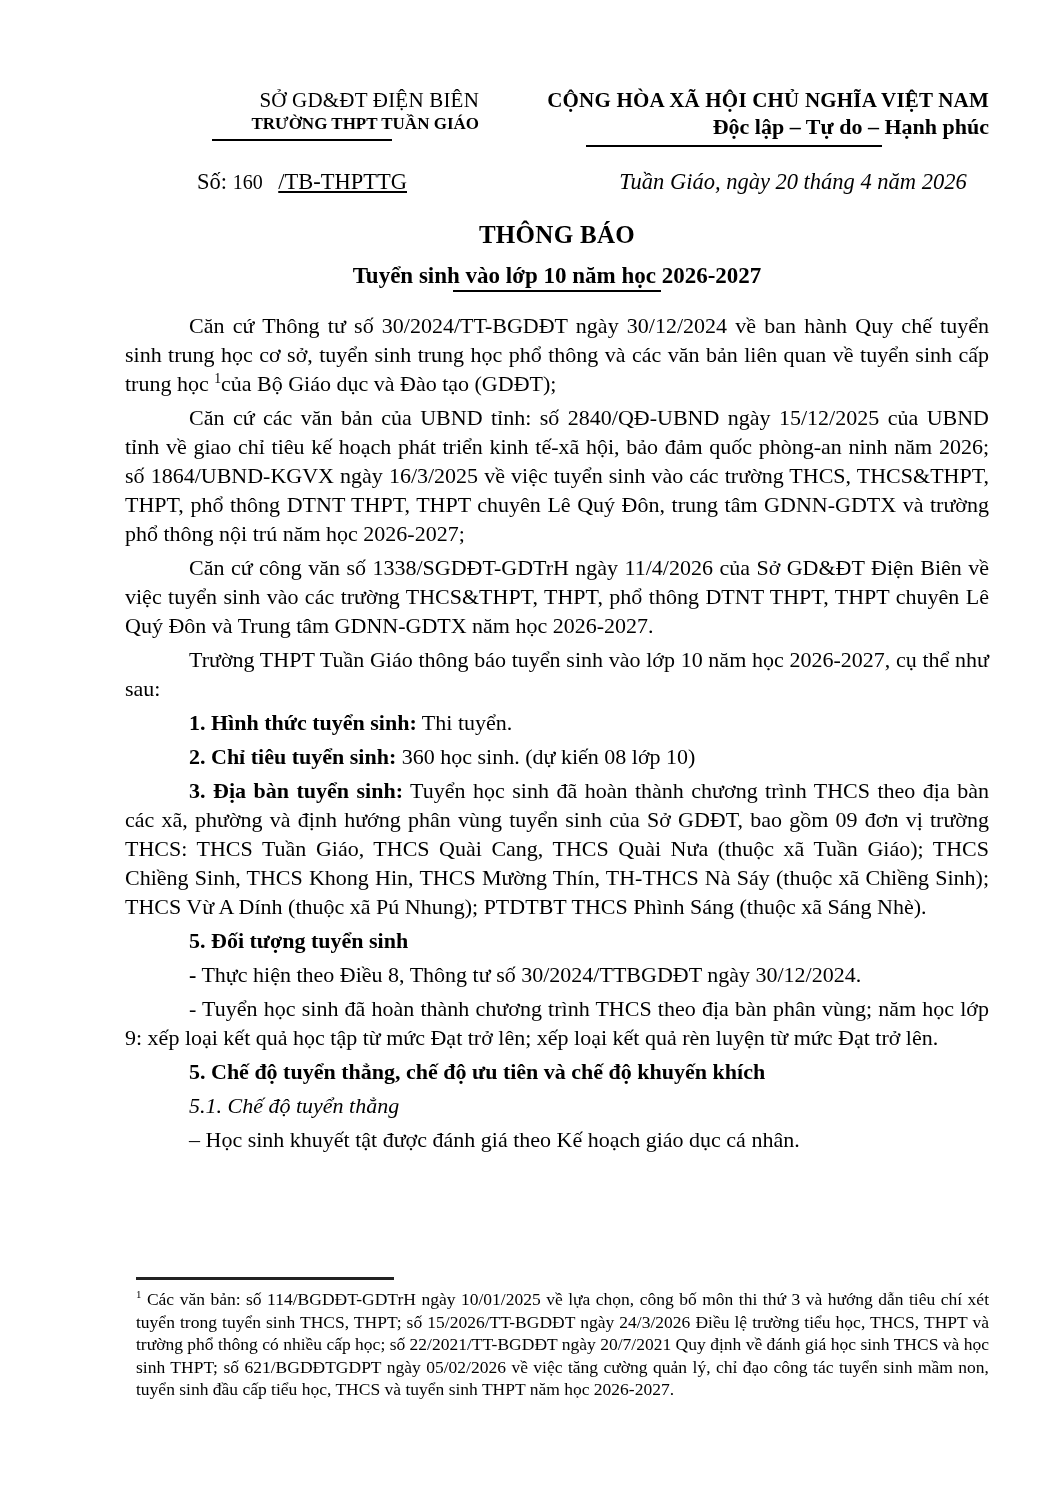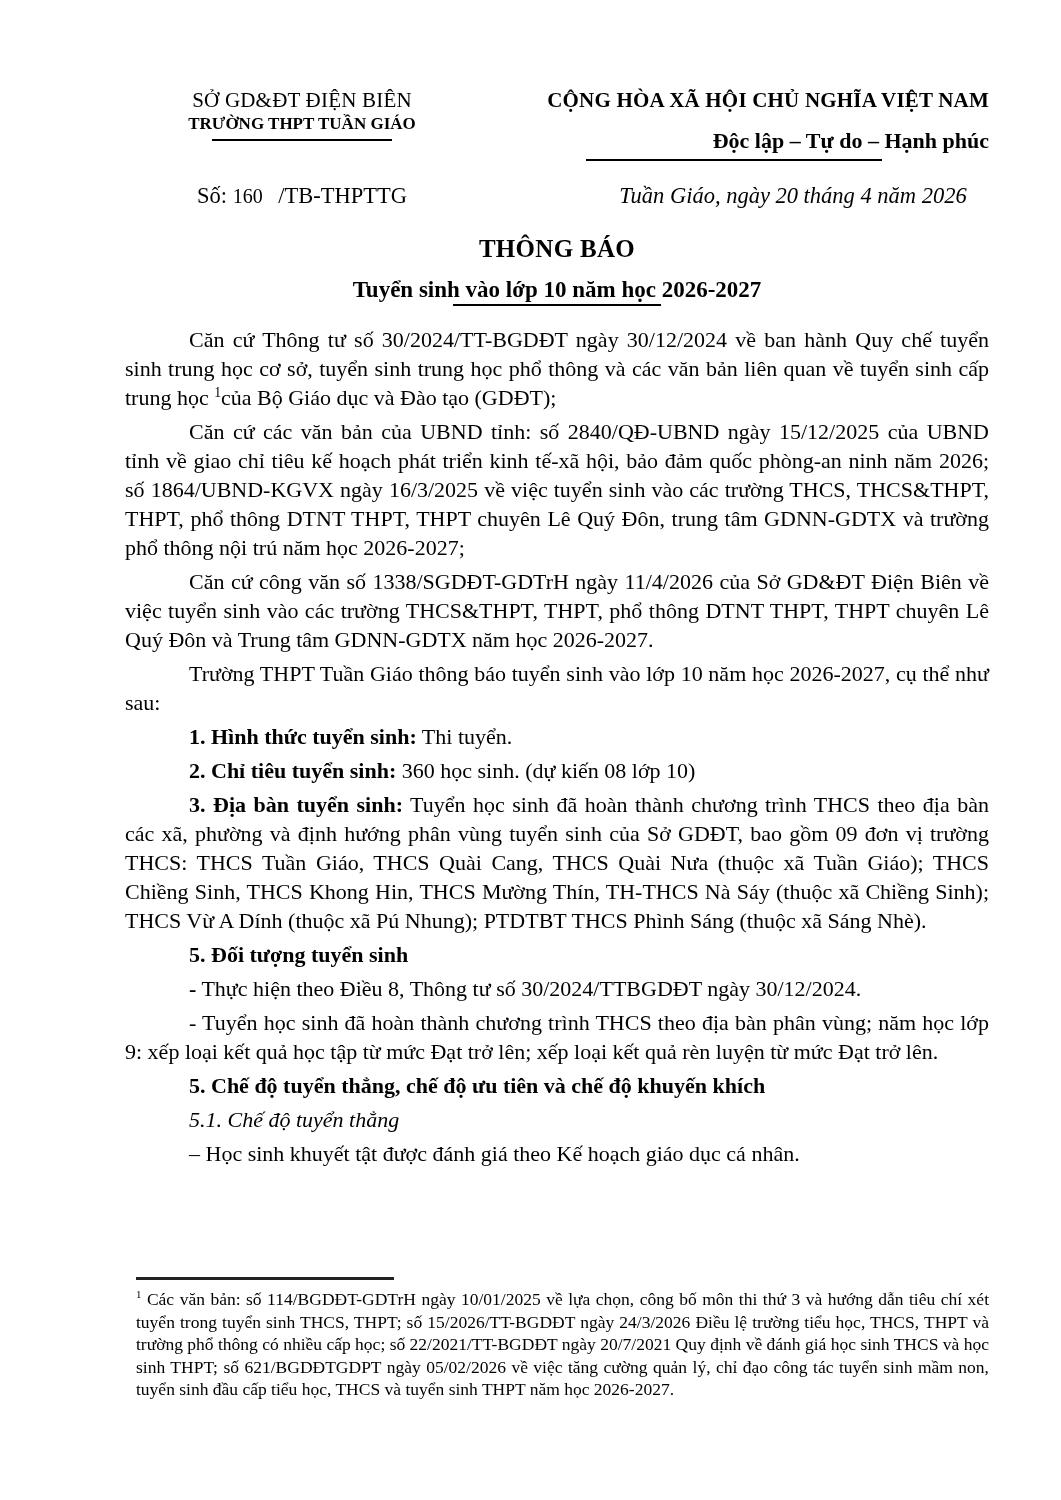--- a/index.html
+++ b/index.html
@@ -8,33 +8,33 @@
     width:1061px; height:1500px;
     background:#ffffff; color:#000000;
     font-family:"Liberation Serif", serif;
     overflow:hidden;
     box-sizing:border-box;
   }
   .content { padding:88px 72px 0 125px; }
 
   
   .header-row { display:flex; }
-  .hcol-left  { width:354px; text-align:center; flex:none; }
+  .hcol-left  { width:354px; text-align:right; flex:none; }
   .hcol-right { flex:1; text-align:right; }
   .h-line1-left  { font-size:21px; letter-spacing:0.2px; }
   .h-line2-left  { font-size:17px; font-weight:bold; margin-top:1px; }
   .h-line1-right { font-size:21px; font-weight:bold; letter-spacing:0.2px; }
-  .h-line2-right { font-size:22px; font-weight:bold; margin-top:15px; }
+  .h-line2-right { font-size:22px; font-weight:bold; margin-top:1px; }
   .rule-left  { width:180px; border-top:2px solid #000; margin:5px auto 0; }
   .rule-right { width:296px; border-top:2px solid #000; margin:5px auto 0; }
 
   .num-row { display:flex; margin-top:22px; align-items:baseline; }
   .so-line { width:354px; text-align:center; font-size:22.5px; flex:none; }
   .so-number { font-size:20px; }
-  .so-suffix { margin-left:10px; }
+  .so-suffix { margin-left:10px;text-decoration:underline; }
   .date-line { flex:1; text-align:center; font-style:italic; font-size:22.5px; padding-left:118px; }
 
   
   .title-block { text-align:center; margin-top:26px; }
   .title-main { font-size:25px; font-weight:bold; letter-spacing:0.3px; }
   .title-sub  { font-size:23px; font-weight:bold; margin-top:14px; }
   .title-rule { width:208px; border-top:2px solid #000; margin:1px auto 0; }
 
   
   .body-block { margin-top:19px; font-size:22px; line-height:29px; }

